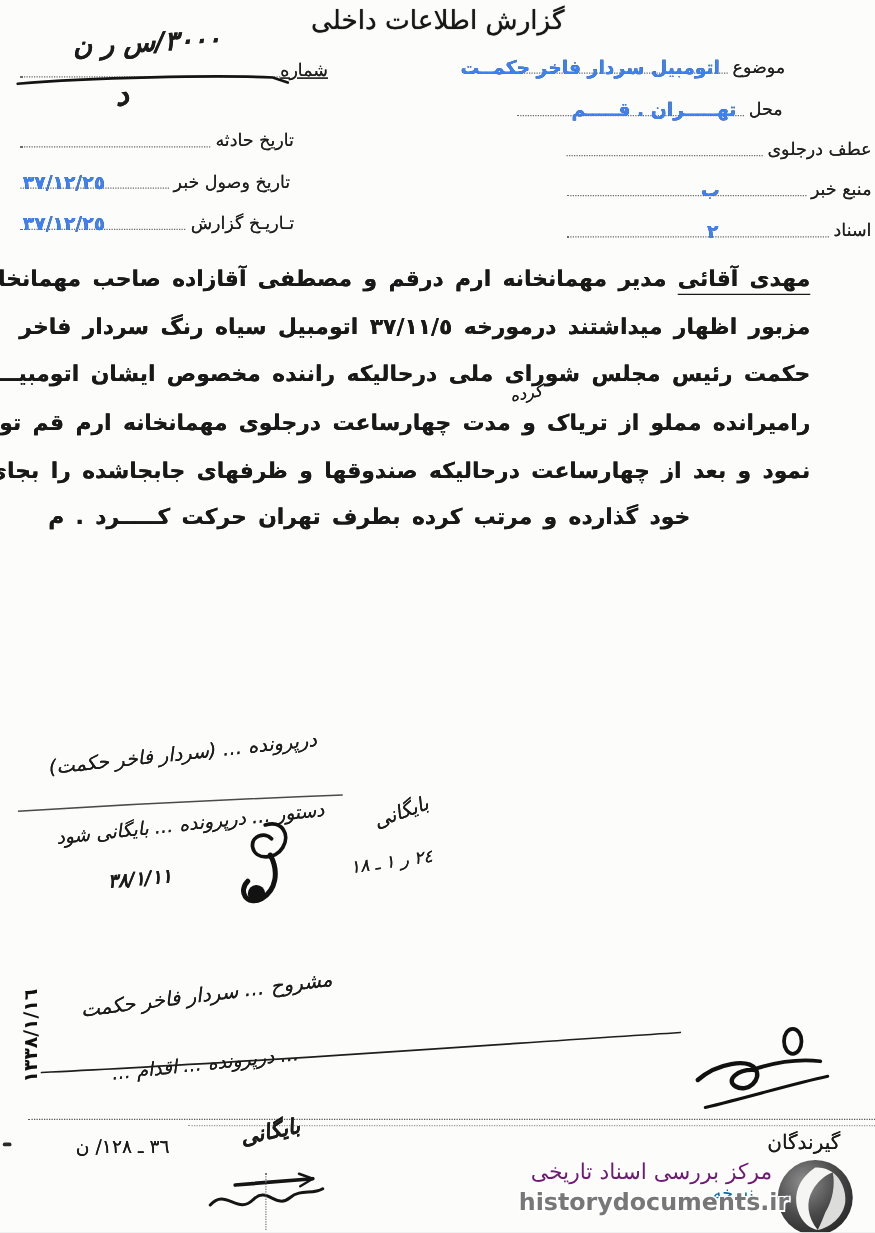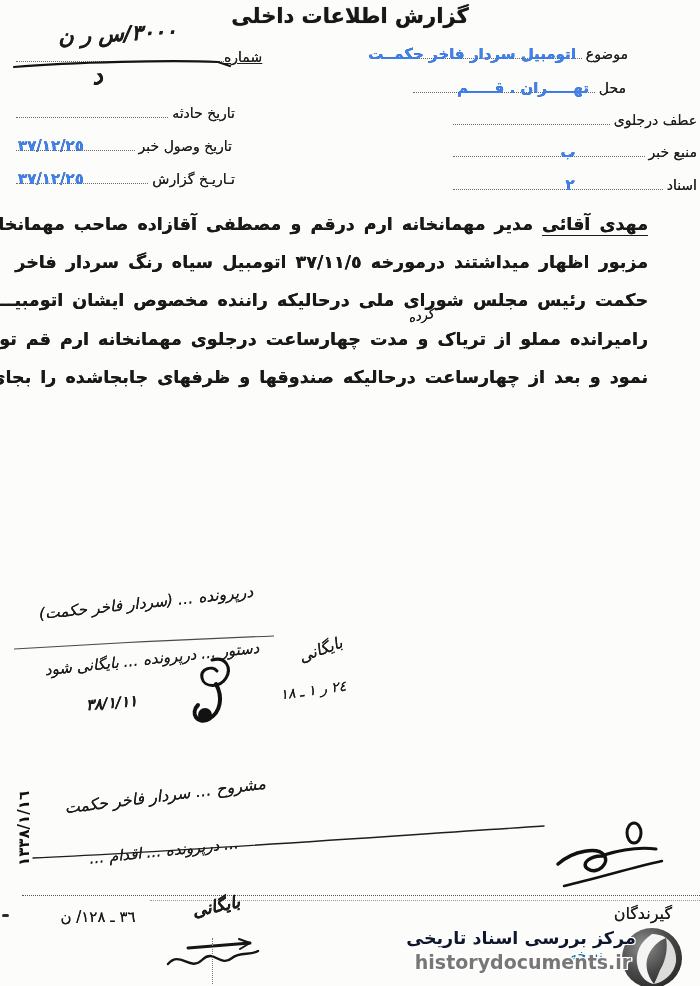--- a/index.html
+++ b/index.html
@@ -5,21 +5,21 @@
   html,body{margin:0;padding:0;background:#e8e8e8;}
   .page{
     position:relative; width:700px; height:986px; margin:0 auto;
     background:#fcfcfa; overflow:hidden;
     font-family:"DejaVu Sans", sans-serif;
     direction:rtl; color:#1a1a1a;
   }
   
   .title{
     position:absolute; top:4px; left:200px; width:300px;
-    text-align:center; font-size:21px; font-weight:bold;
+    text-align:center; font-size:21px; font-weight:normal;
     color:#171717; text-shadow:0 0 .7px #222; letter-spacing:1px;
   }
   .h-row{position:absolute; display:flex; align-items:flex-end; gap:4px;}
   .lbl{font-size:14px; color:#1f1f1f; white-space:nowrap; text-shadow:0 0 .4px #333;}
   .leader{flex:1; position:relative; border-bottom:1.5px dotted #6a6a6a; height:16px; margin-bottom:3px;}
   .val{position:absolute; bottom:-5px; right:6px; font-weight:bold; font-size:15px; white-space:nowrap; color:#3b82f6; text-shadow:0 0 .4px #222;}
   .val-left{right:auto; left:2px; letter-spacing:3px;}
   .val-mid{right:36%;}
   .val-mid2{right:42%;}
   
@@ -57,21 +57,21 @@
   .f-archive{left:192px; top:896px; font-size:17px; transform:rotate(-12deg); font-weight:bold;}
   .vdots{position:absolute; left:212px; top:938px; height:46px; border-left:1.5px dotted #777;}
   .recipients{position:absolute; right:28px; top:904px; font-size:16px; letter-spacing:3px; text-shadow:0 0 .4px #333;}
   .copy-lbl{
     position:absolute; left:570px; top:947px; font-size:14px; color:#0369a1; z-index:2;
     text-shadow:-1px -1px 0 #fff,1px -1px 0 #fff,-1px 1px 0 #fff,1px 1px 0 #fff;
   }
   .wm-logo{position:absolute; left:604px; top:926px; z-index:3;}
   .wm-org{
     position:absolute; left:396px; top:928px; width:250px; text-align:center; z-index:4;
-    font-size:17.5px; font-weight:bold; color:#0f172a;
+    font-size:17.5px; font-weight:normal; color:#701a75;
     text-shadow:-1.2px -1.2px 0 #fff,1.2px -1.2px 0 #fff,-1.2px 1.2px 0 #fff,1.2px 1.2px 0 #fff,0 0 2px #fff;
   }
   .wm-site{
     position:absolute; left:398px; top:951px; width:250px; text-align:center; z-index:4; direction:ltr;
     font-size:19px; font-weight:bold; color:#777;
     text-shadow:-1.2px -1.2px 0 #fff,1.2px -1.2px 0 #fff,-1.2px 1.2px 0 #fff,1.2px 1.2px 0 #fff,0 0 2px #fff;
   }
   svg path, svg line, svg ellipse, svg circle{vector-effect:none;}
 </style>
 </head>
@@ -141,20 +141,21 @@
 
   <div class="body-line" style="top:214px;">
     <span class="uname">مهدی آقائی</span>
     <span>مدیر مهمانخانه ارم درقم و مصطفی آقازاده صاحب مهمانخانه</span>
   </div>
   <div class="body-line" style="top:252px;">مزبور اظهار میداشتند درمورخه ٣٧/١١/٥ اتومبیل سیاه رنگ سردار فاخر</div>
   <div class="body-line" style="top:290px;">حکمت رئیس مجلس شورای ملی درحالیکه راننده مخصوص ایشان اتومبیـــــل</div>
   <div class="body-line" style="top:329px;">رامیرانده مملو از تریاک و مدت چهارساعت درجلوی مهمانخانه ارم قم توقف</div>
   <span class="hw ins-hw">کرده</span>
   <div class="body-line" style="top:367px;">نمود و بعد از چهارساعت درحالیکه صندوقها و ظرفهای جابجاشده را بجای</div>
+  <div class="body-line" style="top:404px; right:148px;">خود گذارده و مرتب کرده بطرف تهران حرکت کـــــرد . م</div>
 
   <div class="hw a1">درپرونده … (سردار فاخر حکمت)</div>
   <svg class="sig" style="left:14px; top:634px;" width="262" height="18">
     <path d="M0,15 C80,10 180,5 260,2" fill="none" stroke="#2a2a2a" stroke-width="1.2" opacity="0.85"></path>
   </svg>
   <div class="hw a2">دستور … درپرونده … بایگانی شود</div>
   <div class="hw adate">٣٨/١/١١</div>
   <svg class="sig" style="left:182px; top:654px;" width="54" height="76">
     <path d="M30,6 C44,2 50,14 44,24 C38,34 22,34 20,24 C18,15 30,11 35,17" fill="none" stroke="#121212" stroke-width="3" stroke-linecap="round"></path>
     <path d="M34,30 C41,43 39,58 27,65 C15,71 8,59 16,51" fill="none" stroke="#121212" stroke-width="4" stroke-linecap="round"></path>

